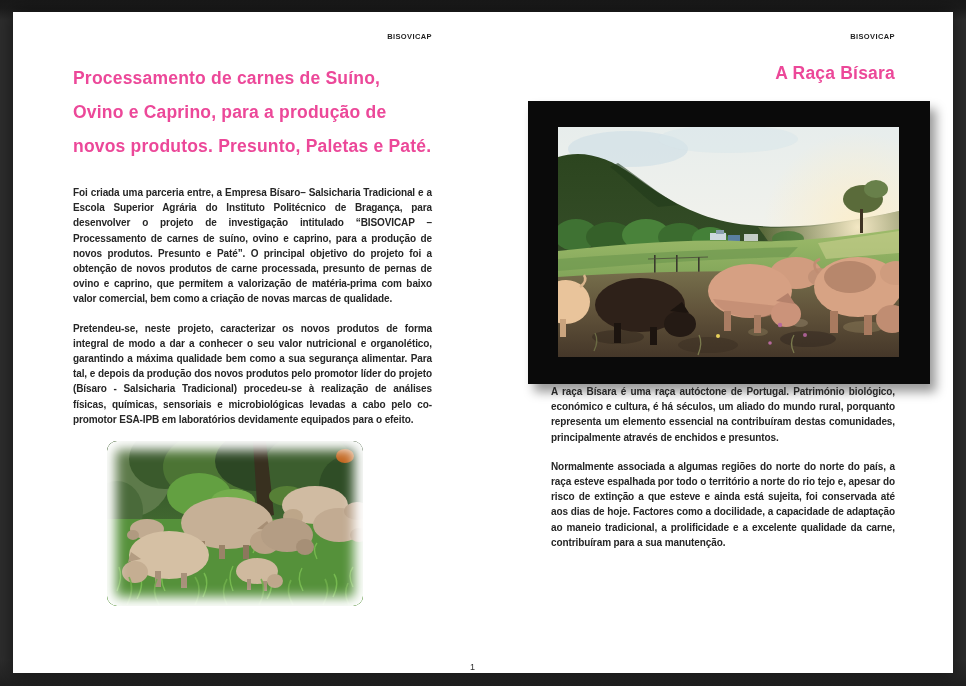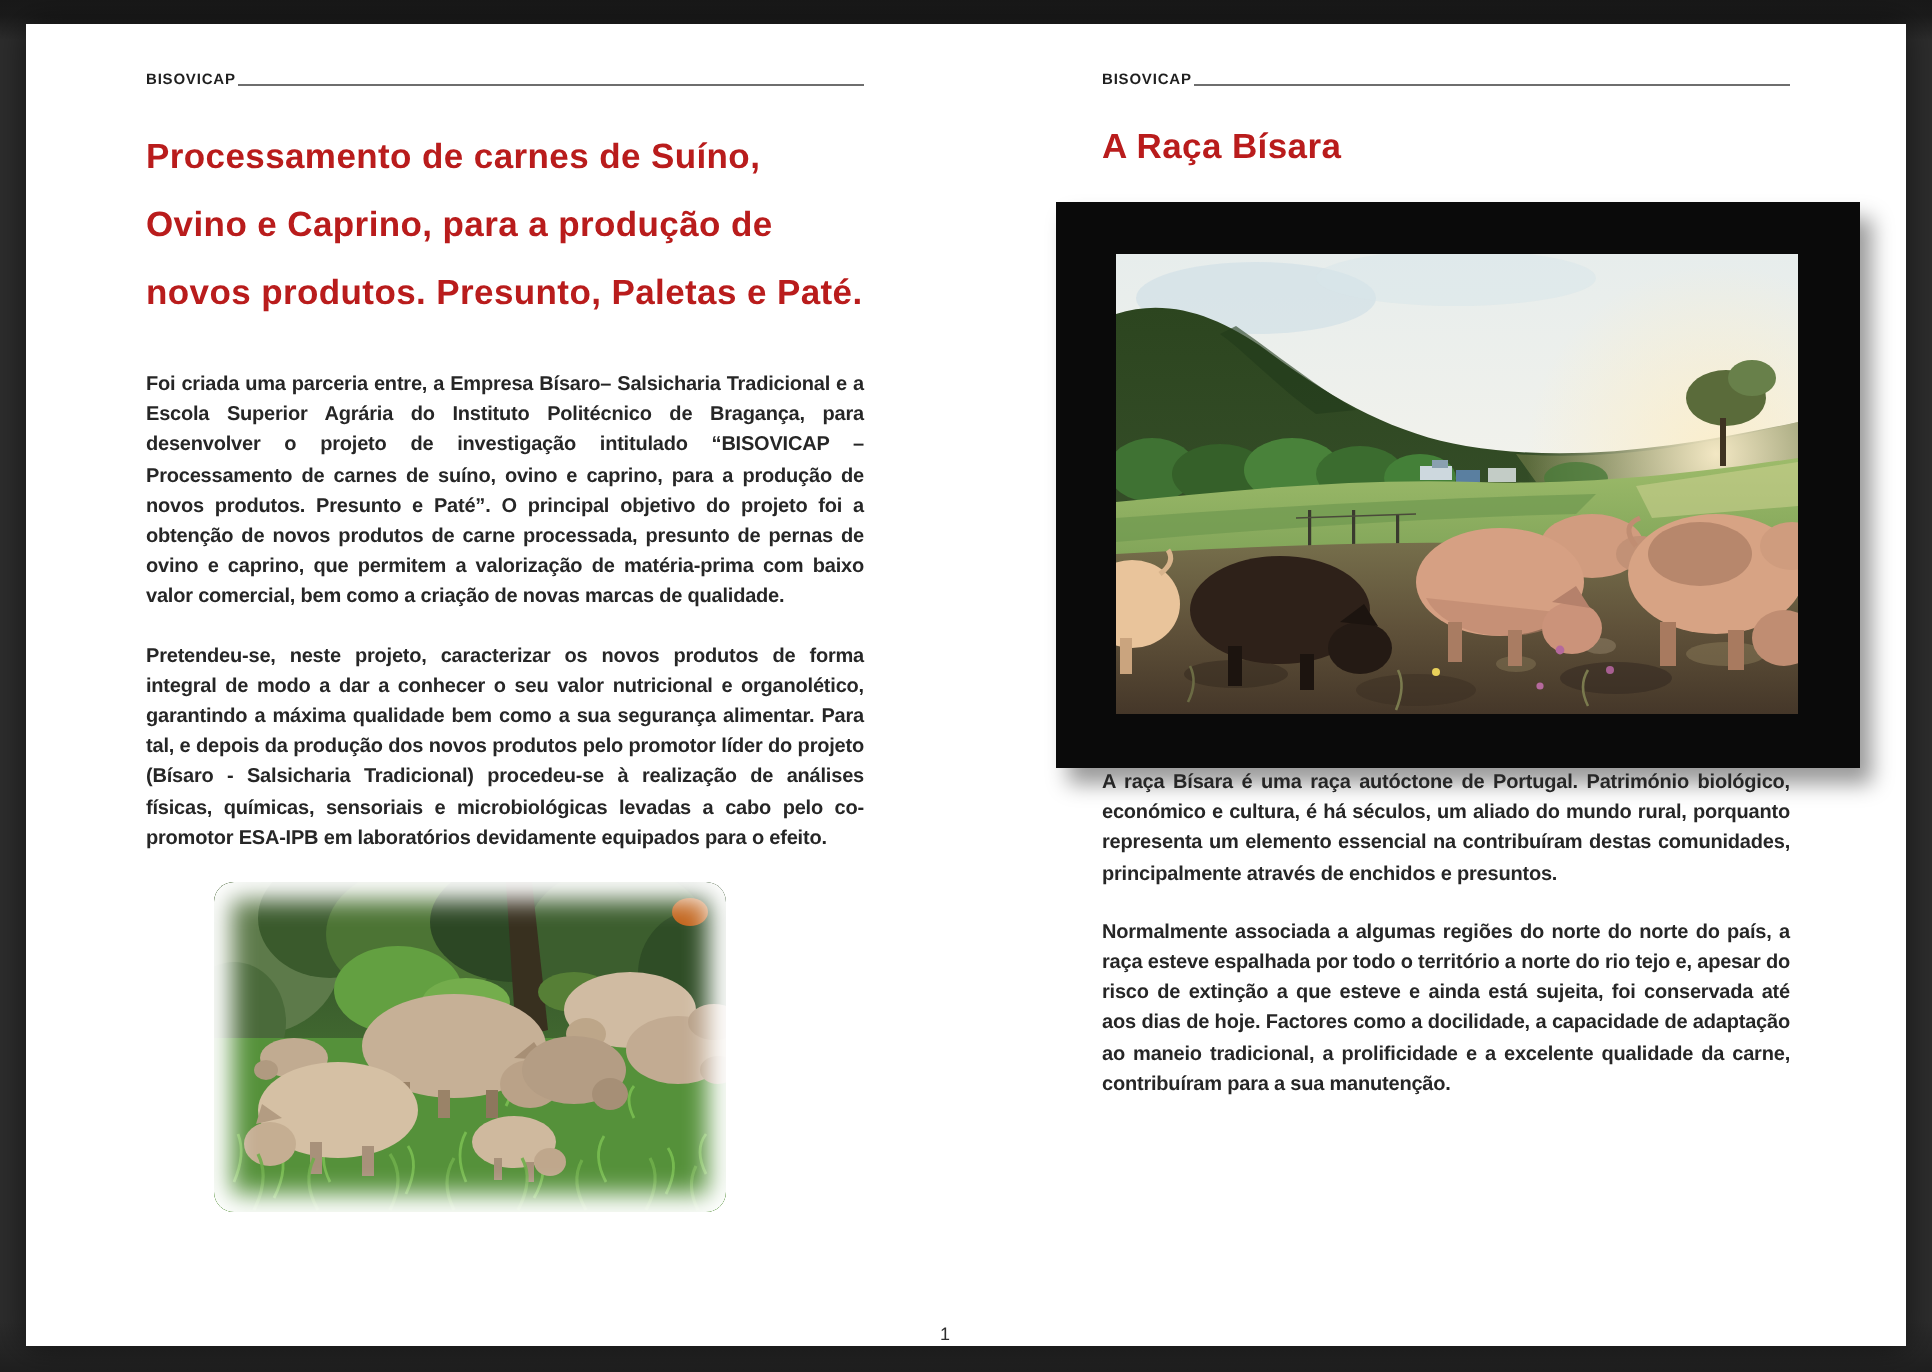--- a/index.html
+++ b/index.html
@@ -8,28 +8,28 @@
     background:linear-gradient(180deg,#191919 0px,#1b1b1b 8px,#2d2d2d 20px,#2d2d2d 660px,#1f1f1f 686px);
     font-family:"Liberation Sans","DejaVu Sans",sans-serif;
   }
   .spread{
     position:absolute;left:13px;top:12px;width:940px;height:661px;
     background:#ffffff;box-shadow:0 0 16px rgba(0,0,0,0.55);
   }
   .col{position:absolute;top:21px;}
   .col-left{left:60px;width:359px;}
   .col-right{left:538px;width:344px;}
-  .page-header{display:flex;align-items:flex-end;height:10px;margin-bottom:18px;}
+  .page-header{display:flex;align-items:flex-end;height:10px;margin-bottom:18px;flex-direction:column;}
   .hdr-text{font-size:7.5px;font-weight:bold;letter-spacing:0.4px;color:#1f1f1f;line-height:1;}
   .hdr-line{flex:1;border-bottom:1px solid #6e6e6e;margin-left:1px;height:9px;}
   .doc-title{
-    font-size:17.5px;font-weight:bold;color:#b91c1c;line-height:34px;
+    font-size:17.5px;font-weight:bold;color:#ec4899;line-height:34px;
     margin:0 0 22px 0;letter-spacing:0.2px;
   }
-  .doc-title.single{line-height:24px;margin-bottom:0;}
+  .doc-title.single{line-height:24px;margin-bottom:0;text-align:right;}
   p.body{
     font-size:10px;line-height:15.2px;text-align:justify;color:#262626;
     margin:0 0 14px 0;letter-spacing:-0.1px;font-weight:bold;
   }
   .section-heading{font-size:14px;font-weight:bold;color:#171717;margin:26px 0 10px 0;}
   .photo-soft{
     position:relative;width:256px;height:165px;margin:4px 0 0 34px;
     border-radius:10px;overflow:hidden;
   }
   .photo-soft::after{

